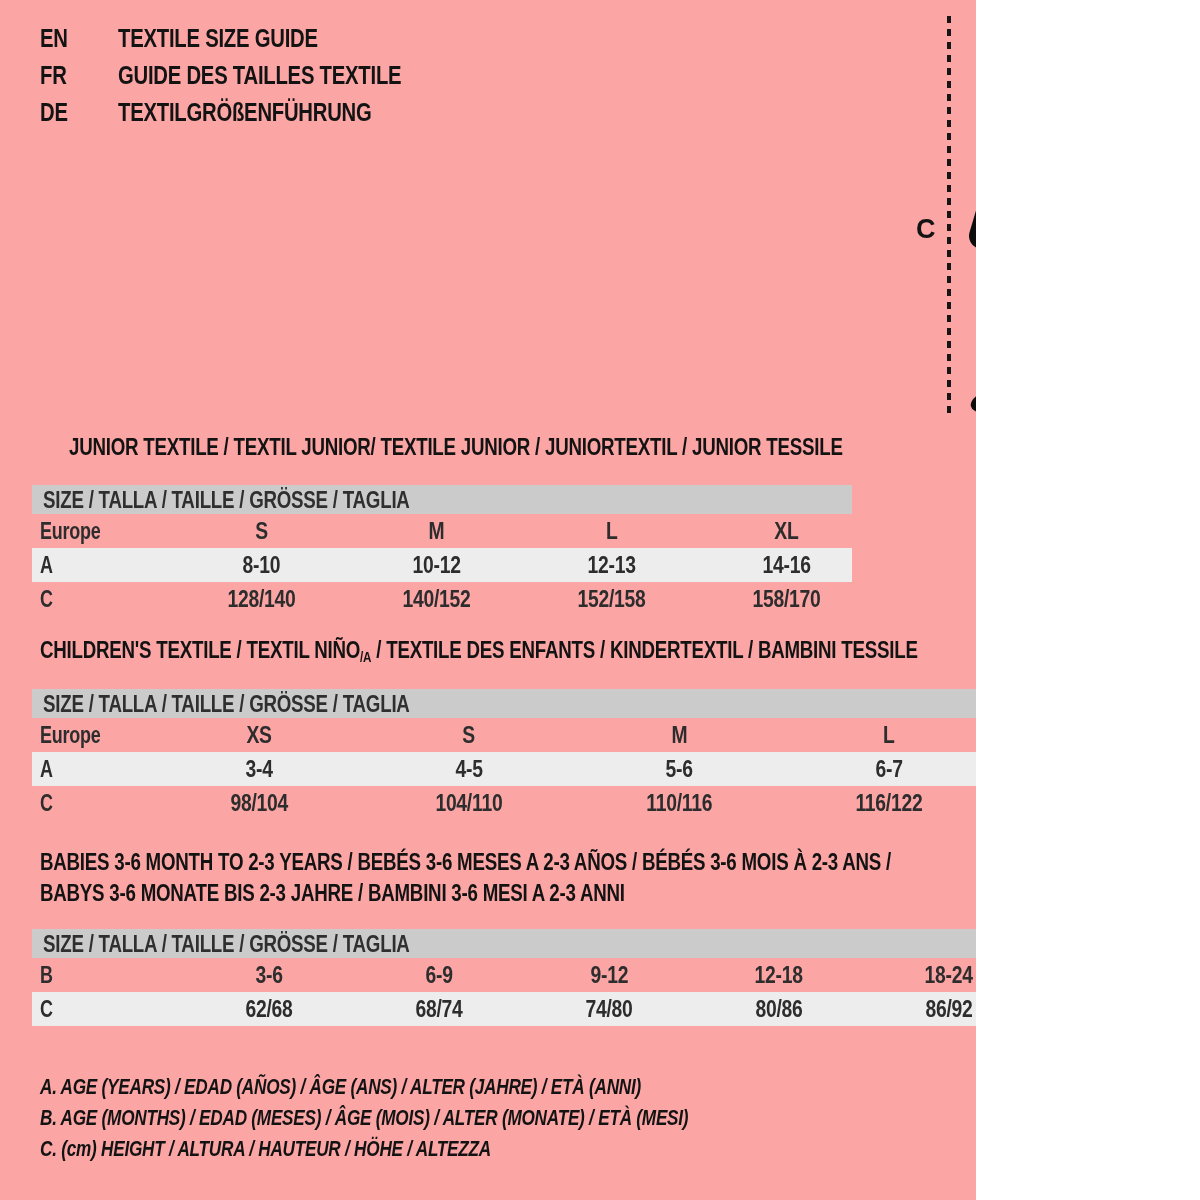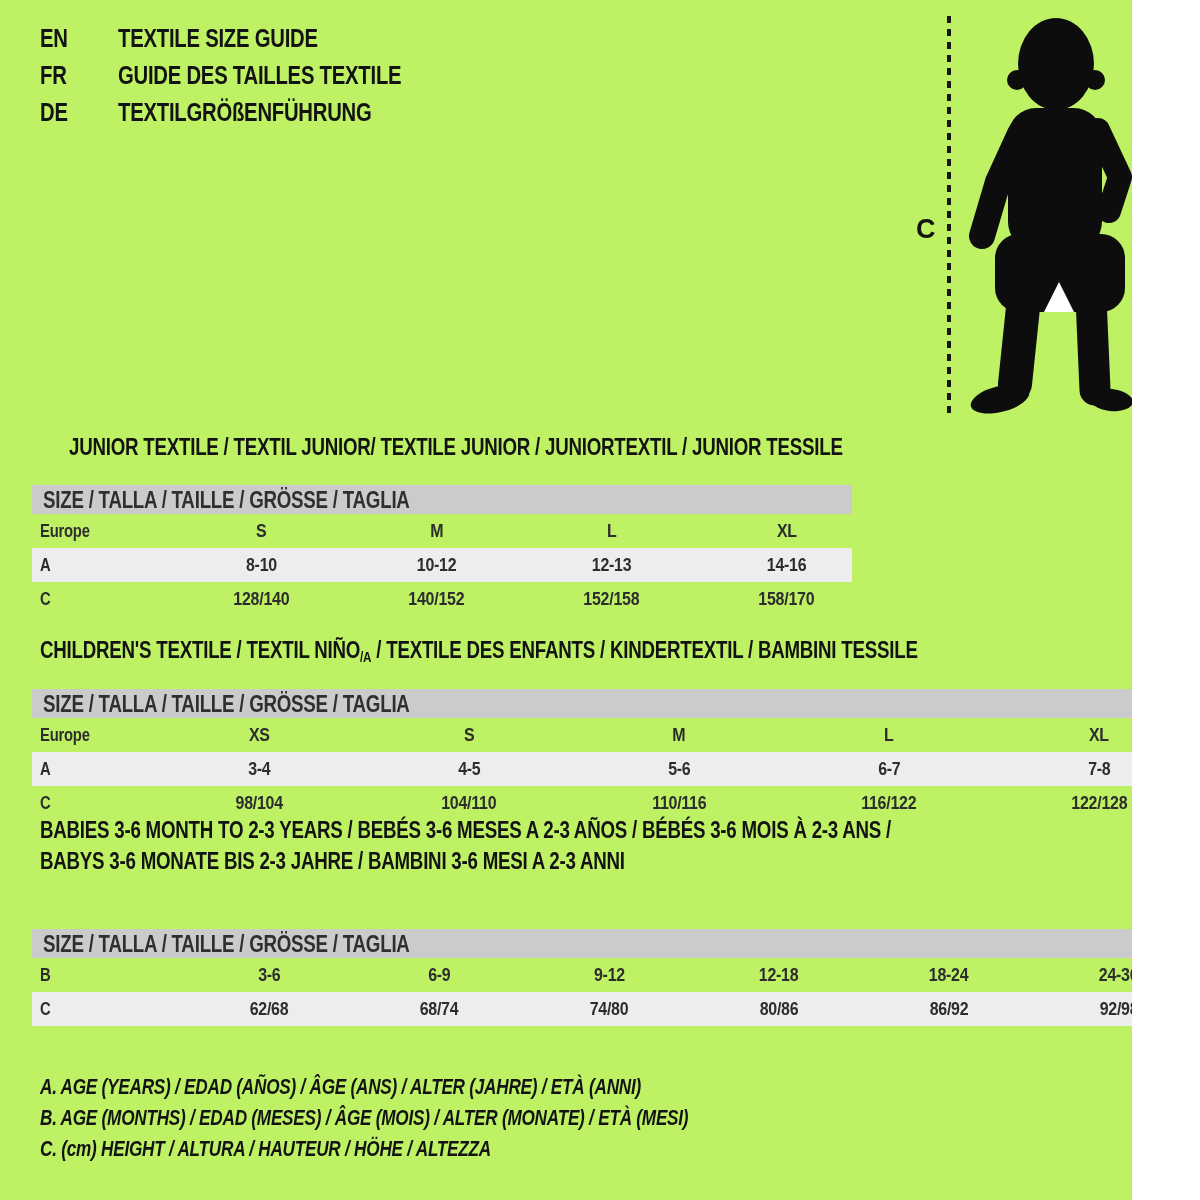--- a/index.html
+++ b/index.html
@@ -1,17 +1,17 @@
 <!DOCTYPE html>
 <html><head>
 <meta charset="utf-8">
 <style>
   html,body{margin:0;padding:0;background:#fff;}
   .page{
-    position:relative;width:1132px;height:1200px;background:#bef264;
+    position:relative;width:976px;height:1200px;background:#fca5a5;
     font-family:"Liberation Sans",sans-serif;color:#1c1c1c;overflow:hidden;
   }
   
   .sqz{display:inline-block;transform:scaleX(.78);transform-origin:0 50%;white-space:nowrap;letter-spacing:-.3px;}
   .sqzc{display:inline-block;transform:scaleX(.84);transform-origin:50% 50%;white-space:nowrap;letter-spacing:-.3px;}
 
   
   .langs{position:absolute;left:40px;top:20px;font-size:26px;font-weight:bold;color:#131313;}
   .lang-row{height:37px;display:flex;align-items:center;}
   .lang-code{width:78px;flex:0 0 78px;}
@@ -21,33 +21,33 @@
     position:absolute;left:947px;top:16px;width:4px;height:400px;
     background:repeating-linear-gradient(to bottom,#151515 0 7px,transparent 7px 13px);
   }
   .fig-c{position:absolute;left:916px;top:214px;font-size:27px;font-weight:bold;color:#131313;}
   .toddler{position:absolute;left:958px;top:12px;width:190px;height:404px;}
 
   
   .section-title{position:absolute;left:40px;font-size:24px;font-weight:bold;color:#131313;line-height:26px;}
   .title-junior{top:434px;margin-left:29px;}
   .title-children{top:637px;}
-  .title-babies{top:814px;line-height:31px;}
+  .title-babies{top:846px;line-height:31px;}
   .subpart{font-size:15px;position:relative;top:4px;}
 
   
   .sizetable{position:absolute;left:32px;}
   .t-junior{top:485px;width:820px;}
   .t-children{top:689px;width:1150px;}
   .t-babies{top:929px;width:1150px;}
   .thead{
     height:29px;background:#cbcbcb;display:flex;align-items:center;
     padding-left:11px;font-size:24px;font-weight:bold;color:#2f2f2f;
   }
-  .trow{display:grid;height:34px;align-items:center;font-size:19px;font-weight:bold;color:#2d2d2d;gap:44px;}
+  .trow{display:grid;height:34px;align-items:center;font-size:23px;font-weight:bold;color:#2d2d2d;gap:44px;}
   .t-junior  .trow{grid-template-columns:120px repeat(4,1fr);}
   .t-children .trow{grid-template-columns:100px repeat(5,1fr);}
   .t-babies  .trow{grid-template-columns:130px repeat(6,1fr);}
   .trow.shaded{background:#ededed;}
   .cell{text-align:center;}
   .rlabel{text-align:left;padding-left:8px;}
 
   
   .legend{position:absolute;left:40px;top:1071px;font-size:22px;font-weight:bold;color:#131313;font-style:italic;}
   .legend-line{height:31px;display:flex;align-items:center;}

